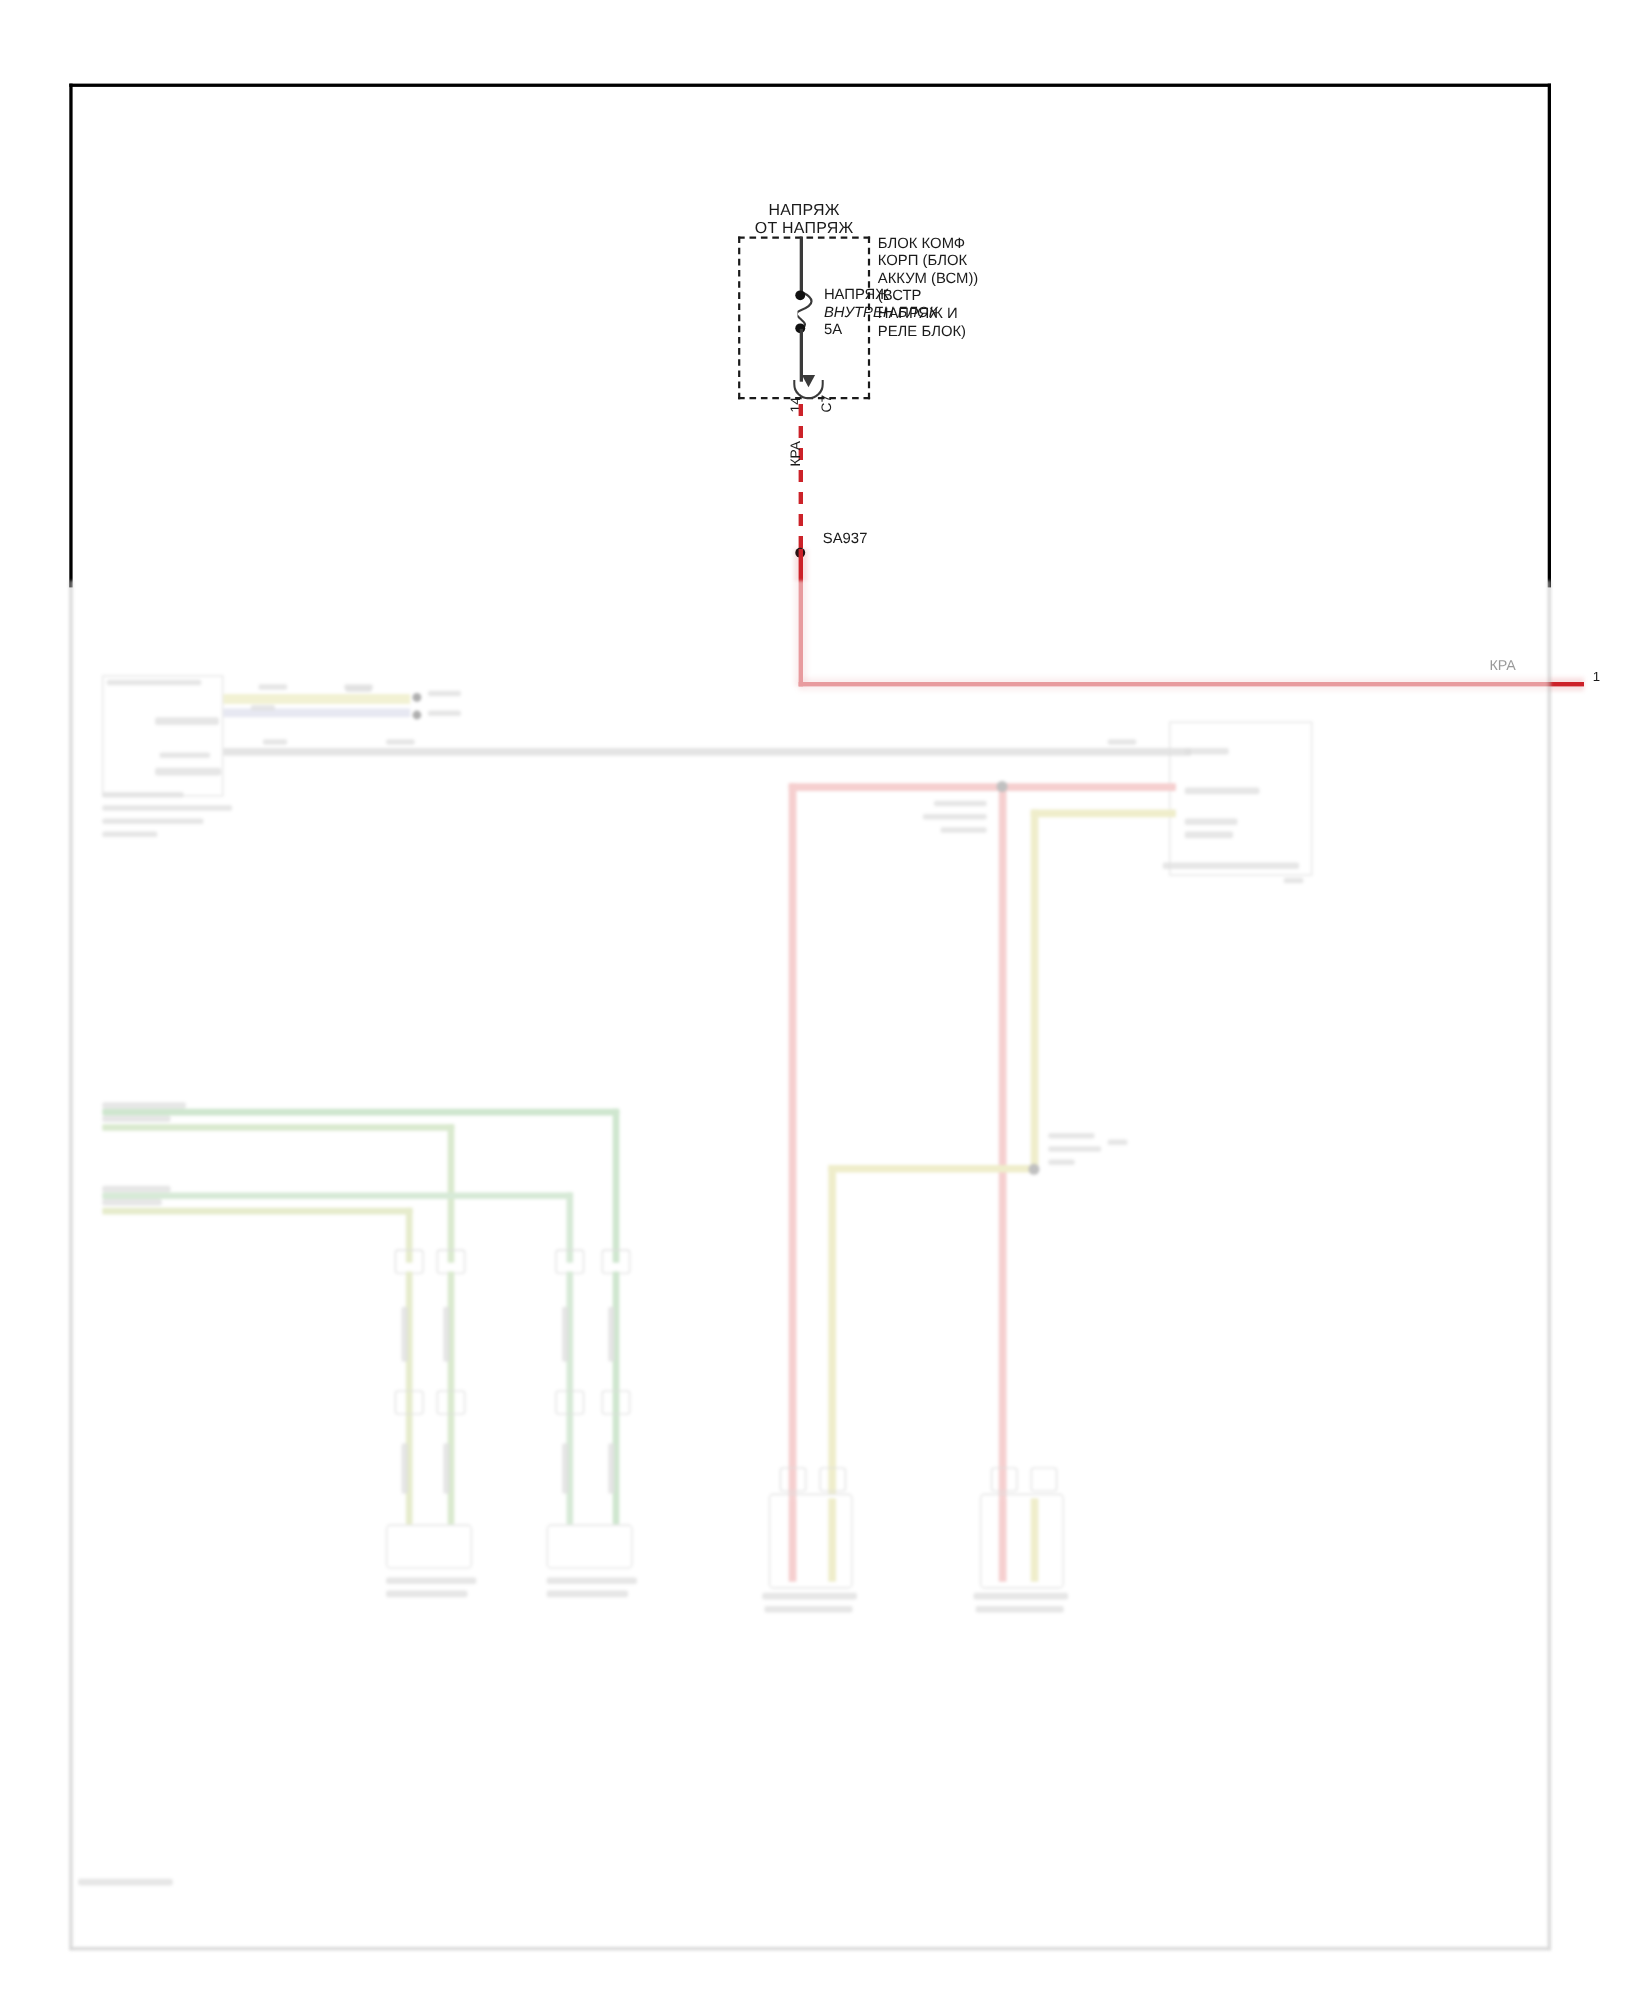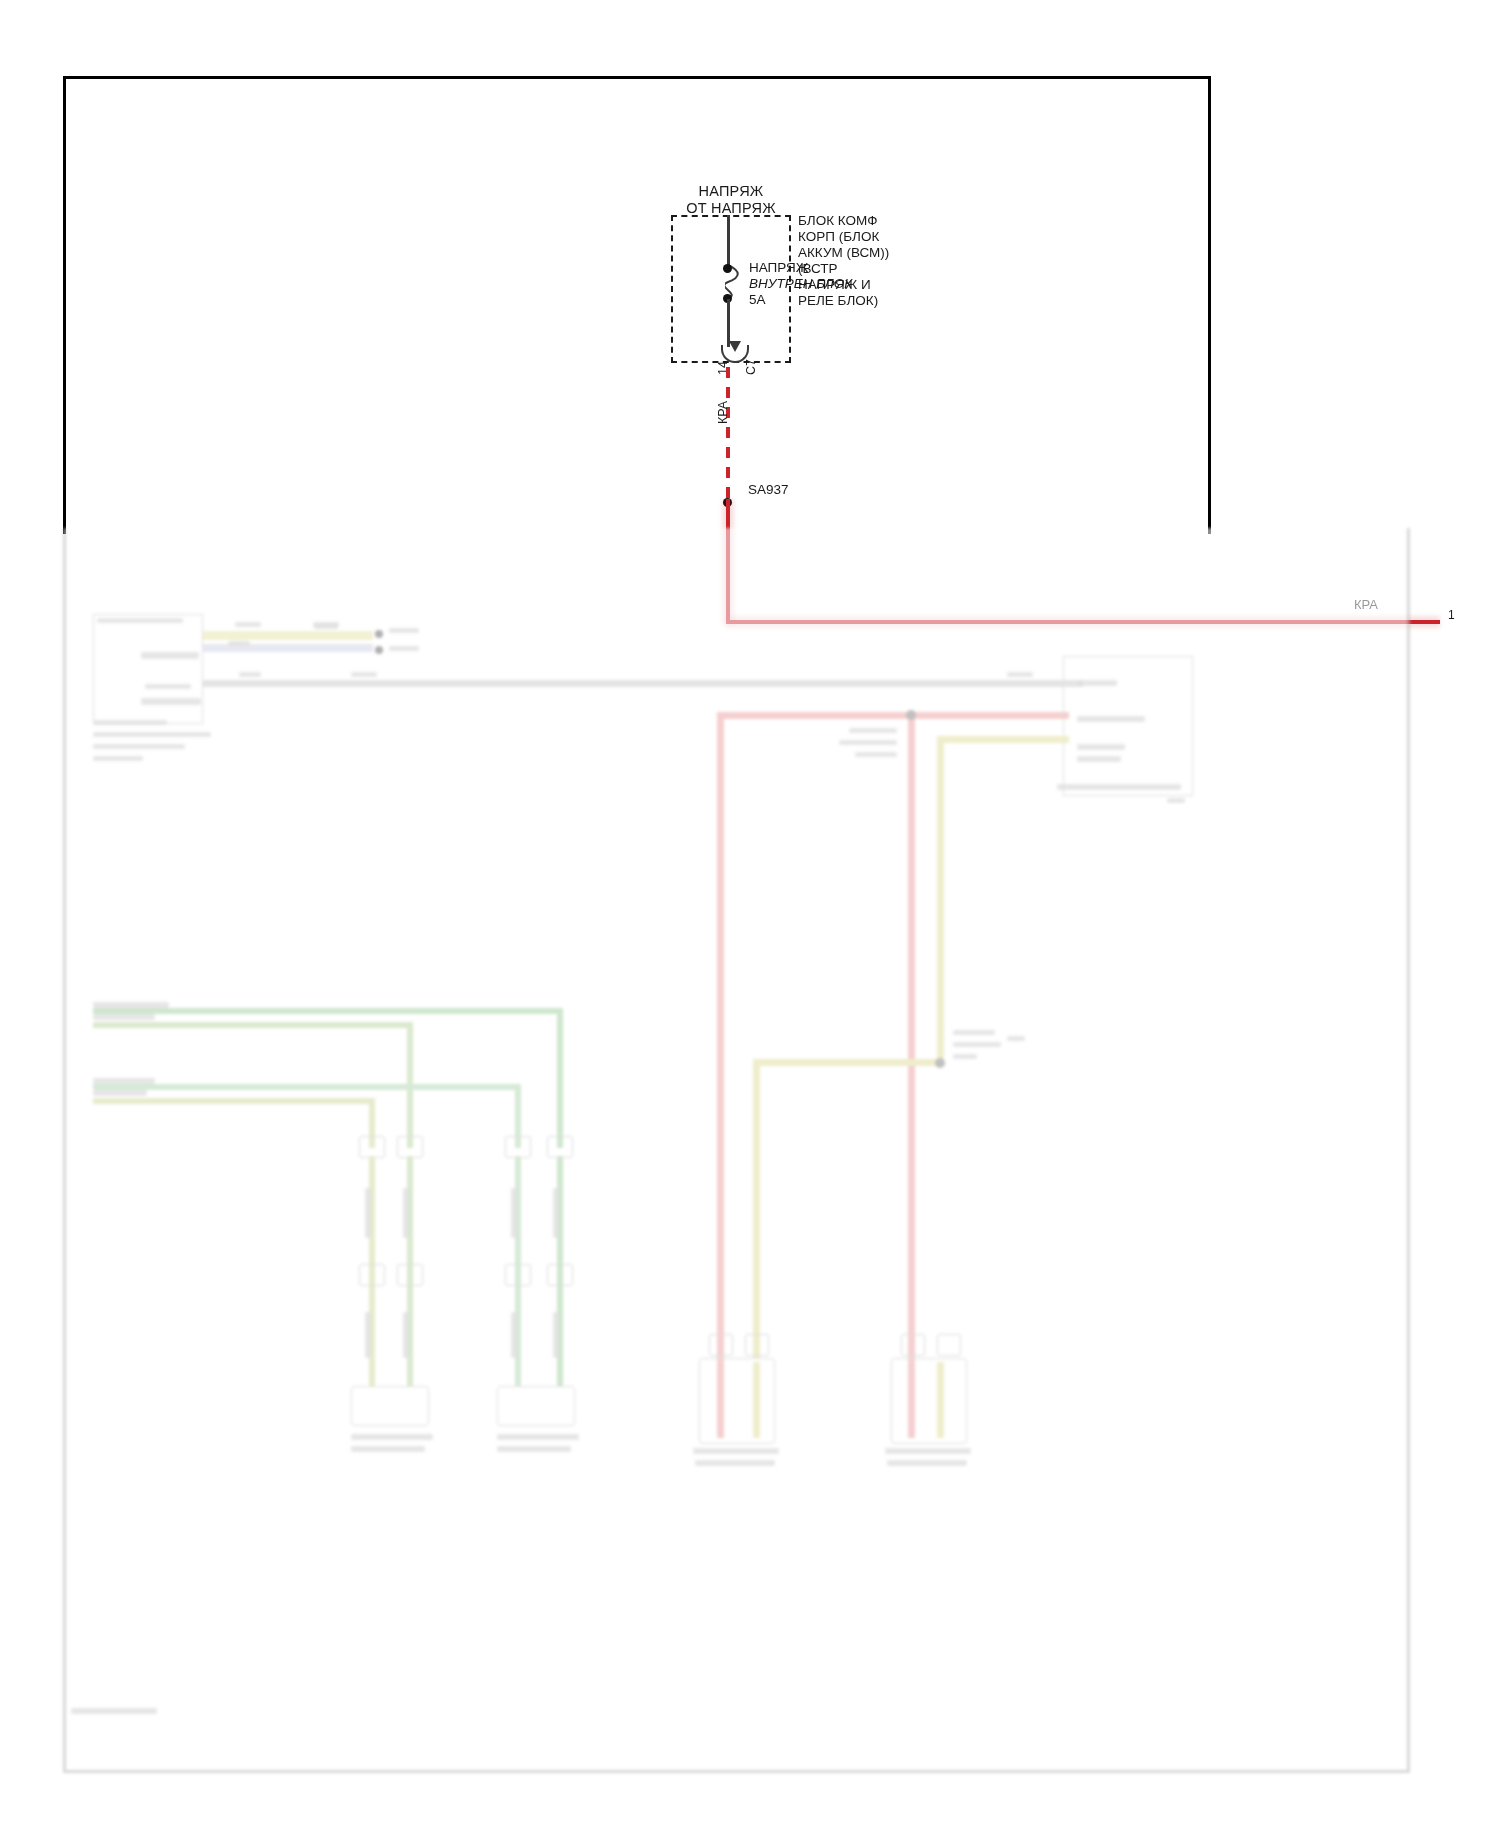--- a/index.html
+++ b/index.html
@@ -1,20 +1,20 @@
 <!DOCTYPE html>
 <html><head>
 <meta charset="utf-8">
 <style>
   html,body{margin:0;padding:0;background:#ffffff;}
   body{width:1500px;height:1828px;position:relative;overflow:hidden;
        font-family:"Liberation Sans","DejaVu Sans",sans-serif;color:#1a1a1a;}
 
   
-  #top-sheet{position:absolute;left:63px;top:76px;width:1148px;height:458px;
+  #top-sheet{position:absolute;left:63px;top:76px;width:1347px;height:458px;
              border:3px solid #000;border-bottom:none;box-sizing:border-box;background:#fff;}
 
   
   #bcm-box{position:absolute;left:605px;top:136px;width:120px;height:148px;
            border:2px dashed #1a1a1a;box-sizing:border-box;}
 
   
   #batt-label{position:absolute;left:560px;top:104px;width:210px;text-align:center;
               font-size:14.5px;line-height:17px;letter-spacing:.2px;}
 

